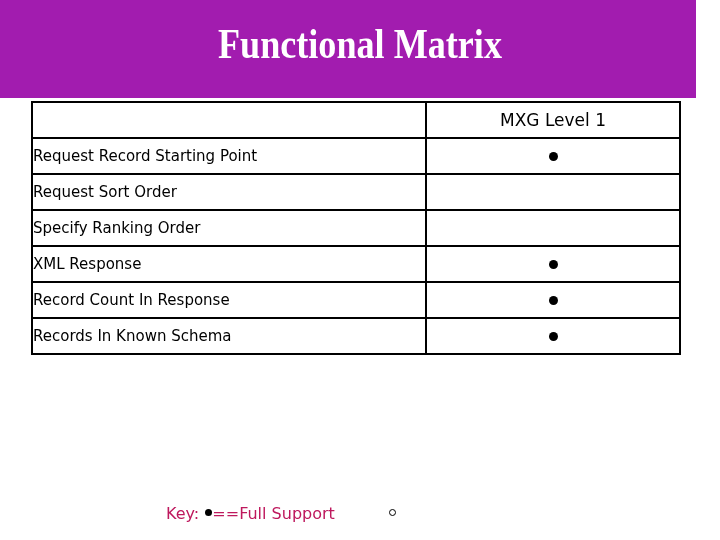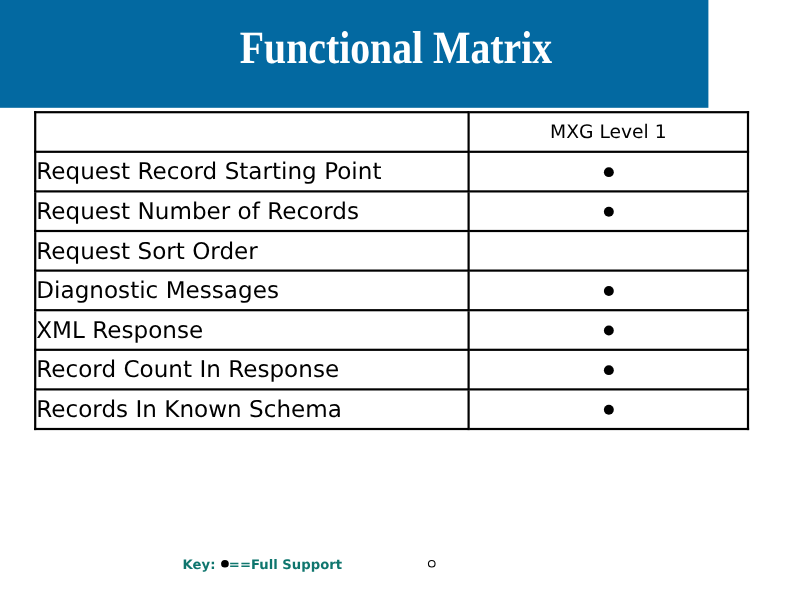--- a/index.html
+++ b/index.html
@@ -14,23 +14,23 @@
     font-family: "DejaVu Sans", sans-serif;
     overflow: hidden;
     position: relative;
   }
 
   
   .banner {
     position: absolute;
     left: 0;
     top: 0;
-    width: 644px;
+    width: 696px;
     height: 98px;
-    background: #0369a1;
+    background: #a21caf;
   }
   .banner-title {
     position: absolute;
     left: 0;
     top: 18px;
     width: 720px;
     text-align: center;
     color: #ffffff;
     font-family: "Liberation Serif", "DejaVu Serif", serif;
     font-weight: bold;
@@ -79,21 +79,21 @@
     font-weight: normal;
     font-size: 17px;
     color: #000000;
   }
 
   .row-label {
     vertical-align: middle;
     text-align: left;
     padding-left: 5px;
     font-family: "DejaVu Sans", sans-serif;
-    font-size: 21px;
+    font-size: 15px;
     color: #000000;
     white-space: nowrap;
   }
   .row-mark {
     vertical-align: middle;
     text-align: center;
     font-size: 16px;
     color: #000000;
     line-height: 1;
   }
@@ -112,23 +112,23 @@
   }
 
   
   .key-row {
     position: absolute;
     left: 31px;
     top: 503px;
     width: 648px;
     height: 24px;
     font-family: "DejaVu Sans", sans-serif;
-    font-weight: bold;
-    font-size: 12px;
-    color: #0f766e;
+    font-weight: normal;
+    font-size: 16px;
+    color: #be185d;
     white-space: nowrap;
   }
   .key-item {
     position: absolute;
     top: 0;
     line-height: 20px;
   }
   .key-full  { left: 135px; }
   .key-limited { left: 358px; }
   .key-label { vertical-align: middle; }
@@ -171,30 +171,26 @@
         <th class="hdr-blank"></th>
         <th class="hdr-level">MXG Level 1</th>
       </tr>
     </thead>
     <tbody>
         <tr>
           <td class="row-label">Request Record Starting Point</td>
           <td class="row-mark"><span class="bullet-full"></span></td>
         </tr>
         <tr>
-          <td class="row-label">Request Number of Records</td>
-          <td class="row-mark"><span class="bullet-full"></span></td>
-        </tr>
-        <tr>
           <td class="row-label">Request Sort Order</td>
           <td class="row-mark"><span class="bullet-none"></span></td>
         </tr>
         <tr>
-          <td class="row-label">Diagnostic Messages</td>
-          <td class="row-mark"><span class="bullet-full"></span></td>
+          <td class="row-label">Specify Ranking Order</td>
+          <td class="row-mark"><span class="bullet-none"></span></td>
         </tr>
         <tr>
           <td class="row-label">XML Response</td>
           <td class="row-mark"><span class="bullet-full"></span></td>
         </tr>
         <tr>
           <td class="row-label">Record Count In Response</td>
           <td class="row-mark"><span class="bullet-full"></span></td>
         </tr>
         <tr>

